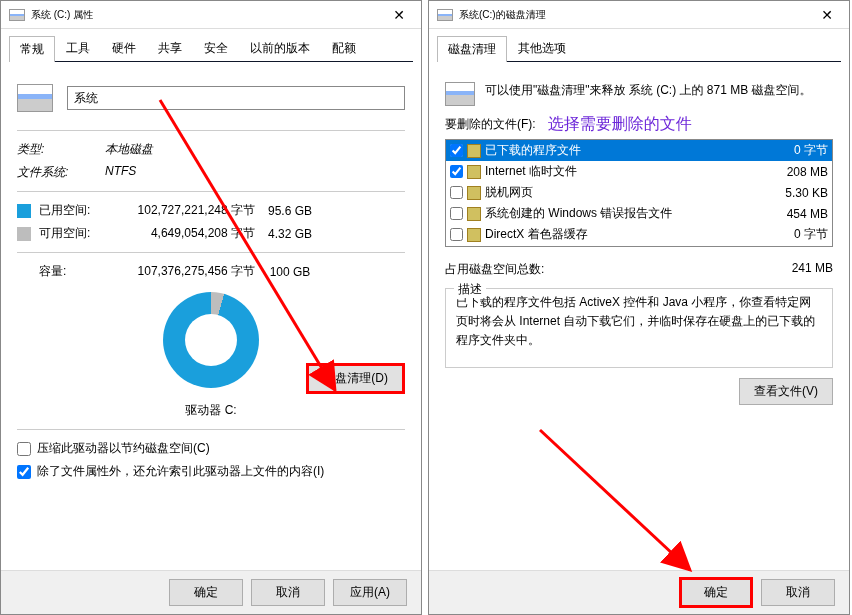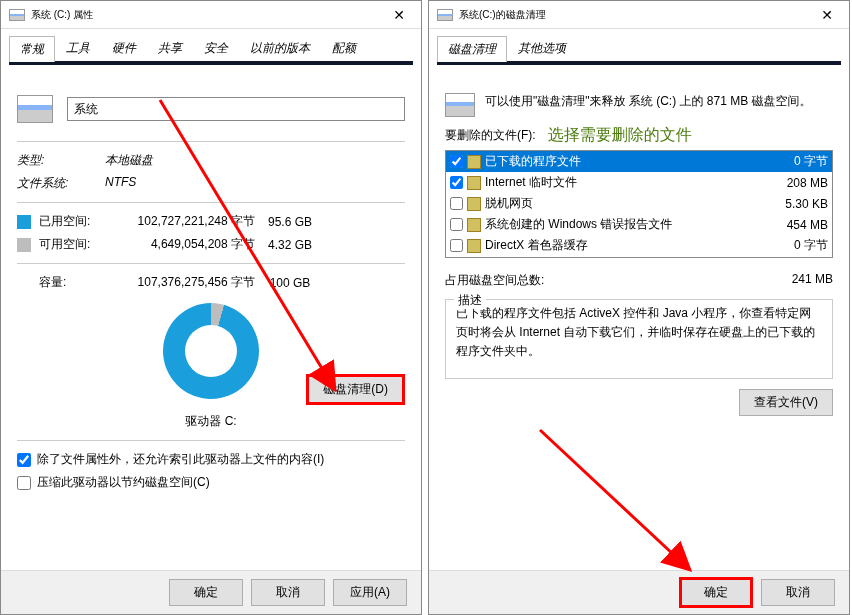--- a/index.html
+++ b/index.html
@@ -5,21 +5,21 @@
 * { box-sizing: border-box; margin: 0; padding: 0; font-family: "Microsoft YaHei", "Segoe UI", sans-serif; font-size: 12px; }
 body { background: #fff; width: 852px; height: 615px; position: relative; }
 .window { position: absolute; background: #fff; border: 1px solid #888; }
 .win-left { left: 0; top: 0; width: 422px; height: 615px; }
 .win-right { left: 428px; top: 0; width: 422px; height: 615px; }
 .titlebar { height: 28px; display: flex; align-items: center; padding: 0 8px; border-bottom: 1px solid #ddd; }
 .titlebar .icon { width: 16px; height: 12px; margin-right: 6px; }
 .drive-icon { background: linear-gradient(#fff 0 40%, #8ab4f8 40% 60%, #ccc 60% 100%); border: 1px solid #999; }
 .titlebar .title { flex: 1; font-size: 10px; }
 .close-btn { width: 28px; height: 20px; display: flex; align-items: center; justify-content: center; font-size: 14px; cursor: default; }
-.tabs { display: flex; margin: 6px 8px 16px 8px; border-bottom: 4px solid #0f172a; font-style: italic; }
+.tabs { display: flex; margin: 6px 8px 8px 8px; border-bottom: 1px solid #0f172a; }
 .tab { padding: 4px 10px; border: 1px solid transparent; border-bottom: none; cursor: default; }
 .tab.active { border-color: #bbb; background: #fff; position: relative; top: 1px; }
 .content { padding: 14px 16px; }
 .drive-row { display: flex; align-items: center; gap: 14px; margin-bottom: 18px; }
 .big-drive-icon { width: 36px; height: 28px; background: linear-gradient(#fff 0 35%, #8ab4f8 35% 55%, #ccc 55% 100%); border: 1px solid #999; }
 .name-input { flex: 1; border: 1px solid #888; padding: 4px 6px; height: 24px; }
 .divider { border: none; border-top: 1px solid #ccc; margin: 10px 0; }
 .kv { display: flex; margin: 6px 0; font-style: italic; }
 .kv .k { width: 88px; }
 .usage-row { display: flex; align-items: center; margin: 6px 0; }
@@ -35,21 +35,21 @@
 .donut-label { margin-top: 8px; }
 .cleanup-btn-wrap { text-align: right; margin-top: -28px; }
 .btn { border: 1px solid #adadad; background: #e1e1e1; padding: 4px 14px; cursor: default; }
 .highlight-red { border: 3px solid #ff0000 !important; }
 .check-row { display: flex; align-items: center; margin: 6px 0; gap: 6px; }
 .check-row input { width: 14px; height: 14px; }
 .footer { position: absolute; bottom: 0; left: 0; right: 0; height: 44px; background: #f0f0f0; border-top: 1px solid #ddd; display: flex; justify-content: flex-end; align-items: center; gap: 8px; padding: 0 14px; }
 .footer .btn { min-width: 74px; }
 .right-intro { display: flex; gap: 10px; padding: 12px 16px 8px 16px; }
 .files-label-row { display: flex; align-items: center; padding: 0 16px; gap: 12px; }
-.annotation { color: #4d7c0f; font-size: 16px; font-weight: 400; }
+.annotation { color: #6d28d9; font-size: 16px; font-weight: 400; }
 .file-list { margin: 4px 16px; border: 1px solid #888; height: 108px; overflow-y: scroll; background: #fff; }
 .file-item { display: flex; align-items: center; padding: 2px 4px; gap: 4px; }
 .file-item.selected { background: #0078d7; color: #fff; }
 .file-item .chk { width: 13px; height: 13px; }
 .file-item .icn { width: 14px; height: 14px; background: #d0c060; border: 1px solid #a08020; }
 .file-item .name { flex: 1; overflow: hidden; white-space: nowrap; }
 .file-item .size { width: 60px; text-align: right; }
 .total-row { display: flex; padding: 10px 16px 6px 16px; }
 .total-row .lbl { flex: 1; }
 .fieldset { margin: 4px 16px 10px 16px; border: 1px solid #ccc; padding: 4px 10px; position: relative; }
@@ -112,26 +112,26 @@
     </div>
     <div class="donut-wrap">
       <div class="donut"></div>
       <div class="cleanup-btn-wrap">
         <button class="btn highlight-red">磁盘清理(D)</button>
       </div>
       <div class="donut-label">驱动器 C:</div>
     </div>
     <hr class="divider">
     <div class="check-row">
+      <input type="checkbox" style="">
+      <span>压缩此驱动器以节约磁盘空间(C)</span>
+    </div>
+    <div class="check-row">
       <input type="checkbox" checked="" style="">
       <span>除了文件属性外，还允许索引此驱动器上文件的内容(I)</span>
-    </div>
-    <div class="check-row">
-      <input type="checkbox" style="">
-      <span>压缩此驱动器以节约磁盘空间(C)</span>
     </div>
   </div>
   <div class="footer">
     <button class="btn">确定</button>
     <button class="btn">取消</button>
     <button class="btn">应用(A)</button>
   </div>
 </div>
 
 <div class="window win-right">

